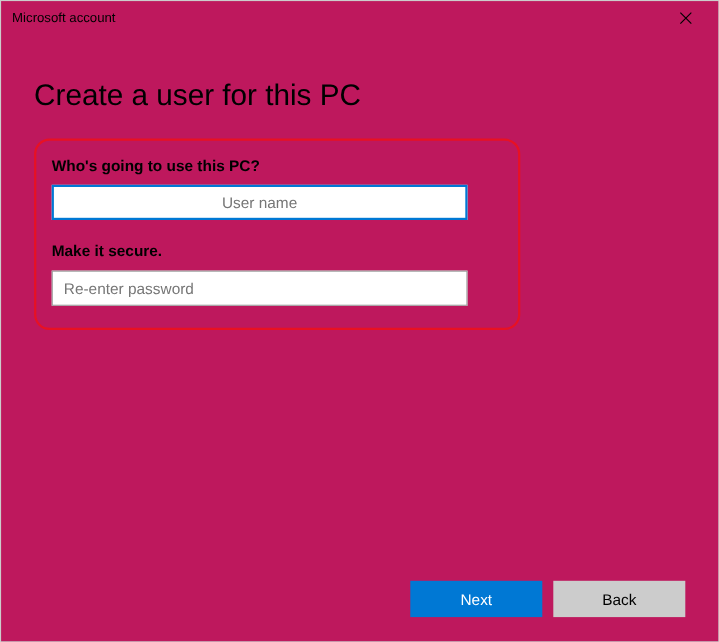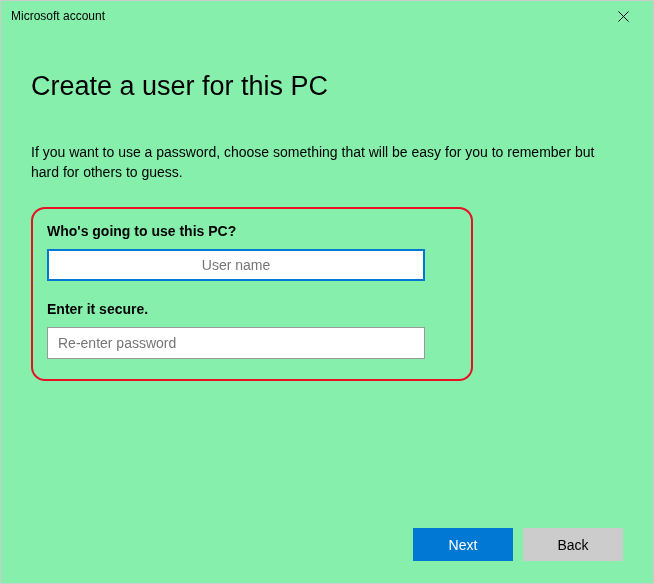--- a/index.html
+++ b/index.html
@@ -11,21 +11,21 @@
       font-family: "Segoe UI", Tahoma, sans-serif;
       background: #fff;
       width: 654px;
       height: 584px;
       overflow: hidden;
     }
     .window {
       width: 654px;
       height: 584px;
       border: 1px solid #ccc;
-      background: #86efac;
+      background: #be185d;
       display: flex;
       flex-direction: column;
     }
     .titlebar {
       display: flex;
       justify-content: space-between;
       align-items: center;
       padding: 4px 10px 4px 10px;
       height: 30px;
     }
@@ -50,21 +50,21 @@
     .content {
       flex: 1;
       padding: 40px 30px 20px 30px;
       display: flex;
       flex-direction: column;
     }
     .heading {
       font-size: 27px;
       font-weight: 400;
       color: #000;
-      margin-bottom: 40px;
+      margin-bottom: 24px;
     }
     .subtext {
       font-size: 14px;
       color: #000;
       line-height: 1.45;
       margin-bottom: 24px;
     }
     .highlight-box {
       border: 2px solid #e81123;
       border-radius: 14px;
@@ -107,21 +107,21 @@
     .text-input + .text-input {
       margin-top: 29px;
     }
     .footer {
       display: flex;
       justify-content: flex-end;
       gap: 10px;
       padding: 0 30px 22px 30px;
     }
     .btn {
-      width: 100px;
+      width: 120px;
       height: 33px;
       font-size: 14px;
       font-family: inherit;
       border: none;
       cursor: pointer;
     }
     .btn-primary {
       background: #0078d4;
       color: #fff;
     }
@@ -139,27 +139,26 @@
     <button class="close-btn">
       <svg width="11" height="11" viewBox="0 0 11 11">
         <line x1="0.5" y1="0.5" x2="10.5" y2="10.5"></line>
         <line x1="10.5" y1="0.5" x2="0.5" y2="10.5"></line>
       </svg>
     </button>
   </div>
 
   <div class="content">
     <h1 class="heading">Create a user for this PC</h1>
-    <p class="subtext">If you want to use a password, choose something that will be easy for you to remember but hard for others to guess.</p>
 
     <div class="highlight-box">
       <div class="section-label">Who's going to use this PC?</div>
       <input type="text" class="text-input focused" placeholder="User name" style="">
 
-      <div class="section-label2">Enter it secure.</div>
+      <div class="section-label2">Make it secure.</div>
       <input type="password" class="text-input" placeholder="Re-enter password" style="">
     </div>
   </div>
 
   <div class="footer">
     <button class="btn btn-primary">Next</button>
     <button class="btn btn-secondary">Back</button>
   </div>
 </div>
 

